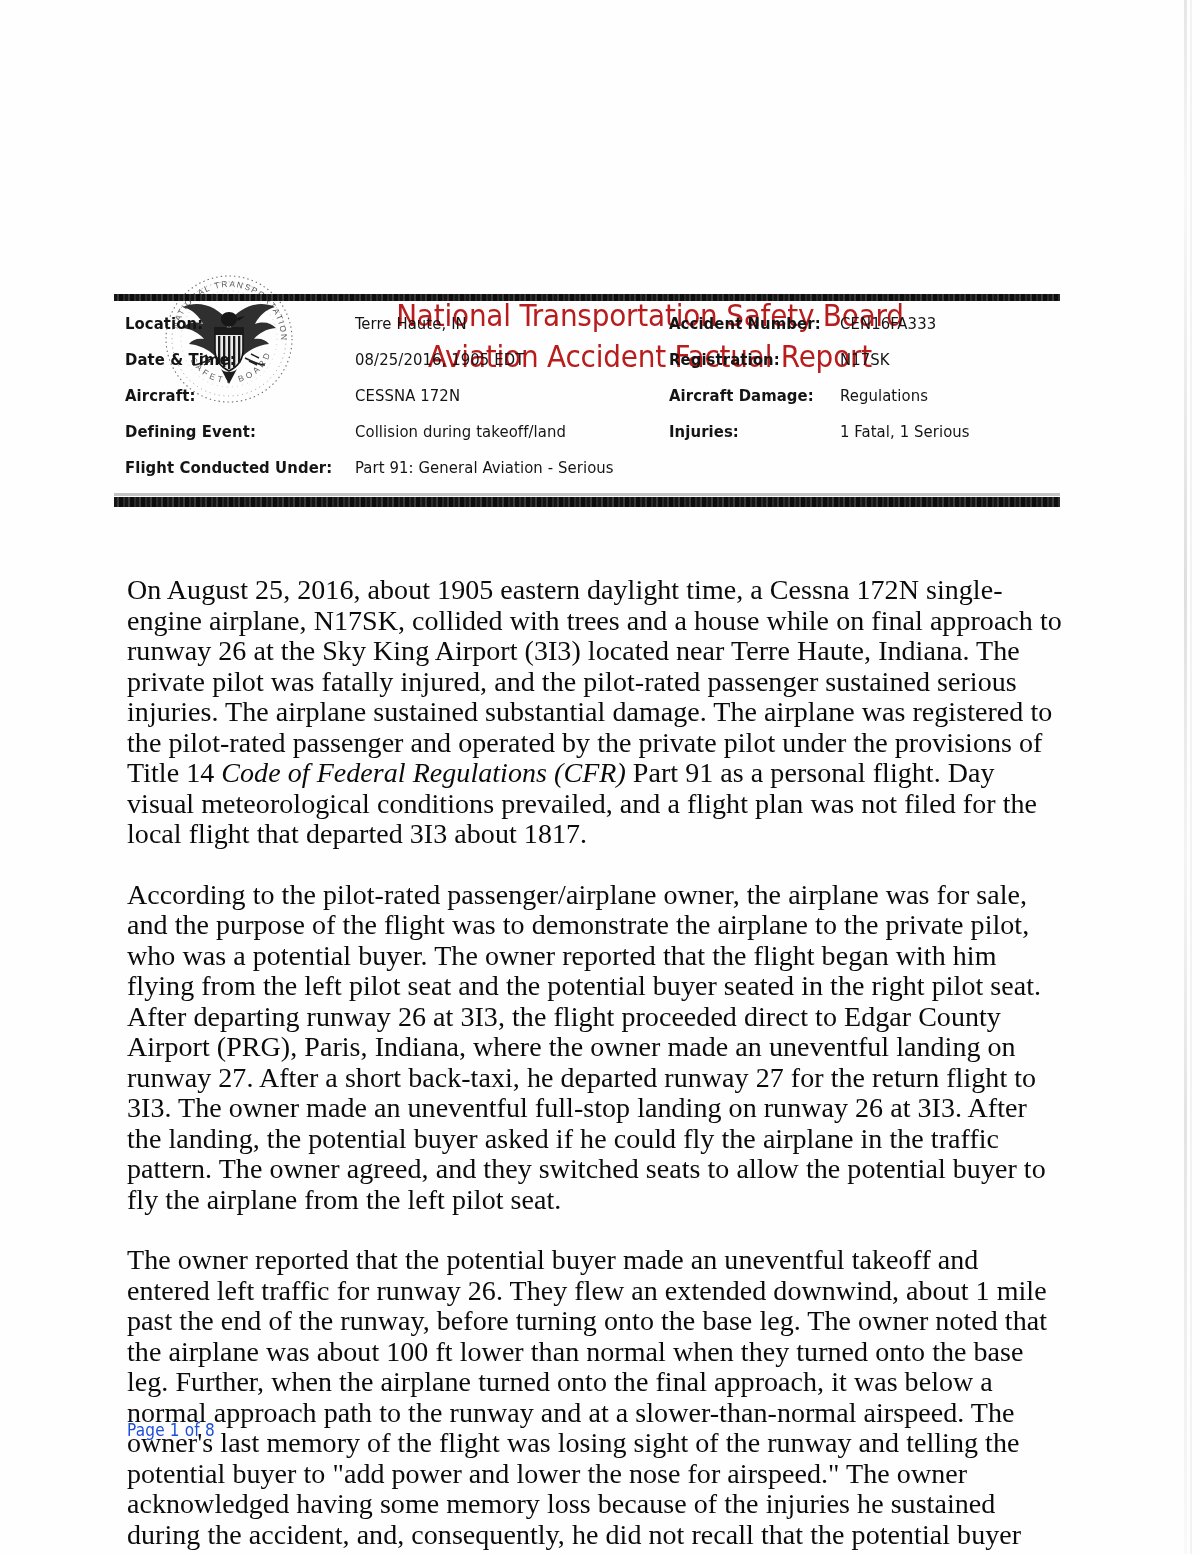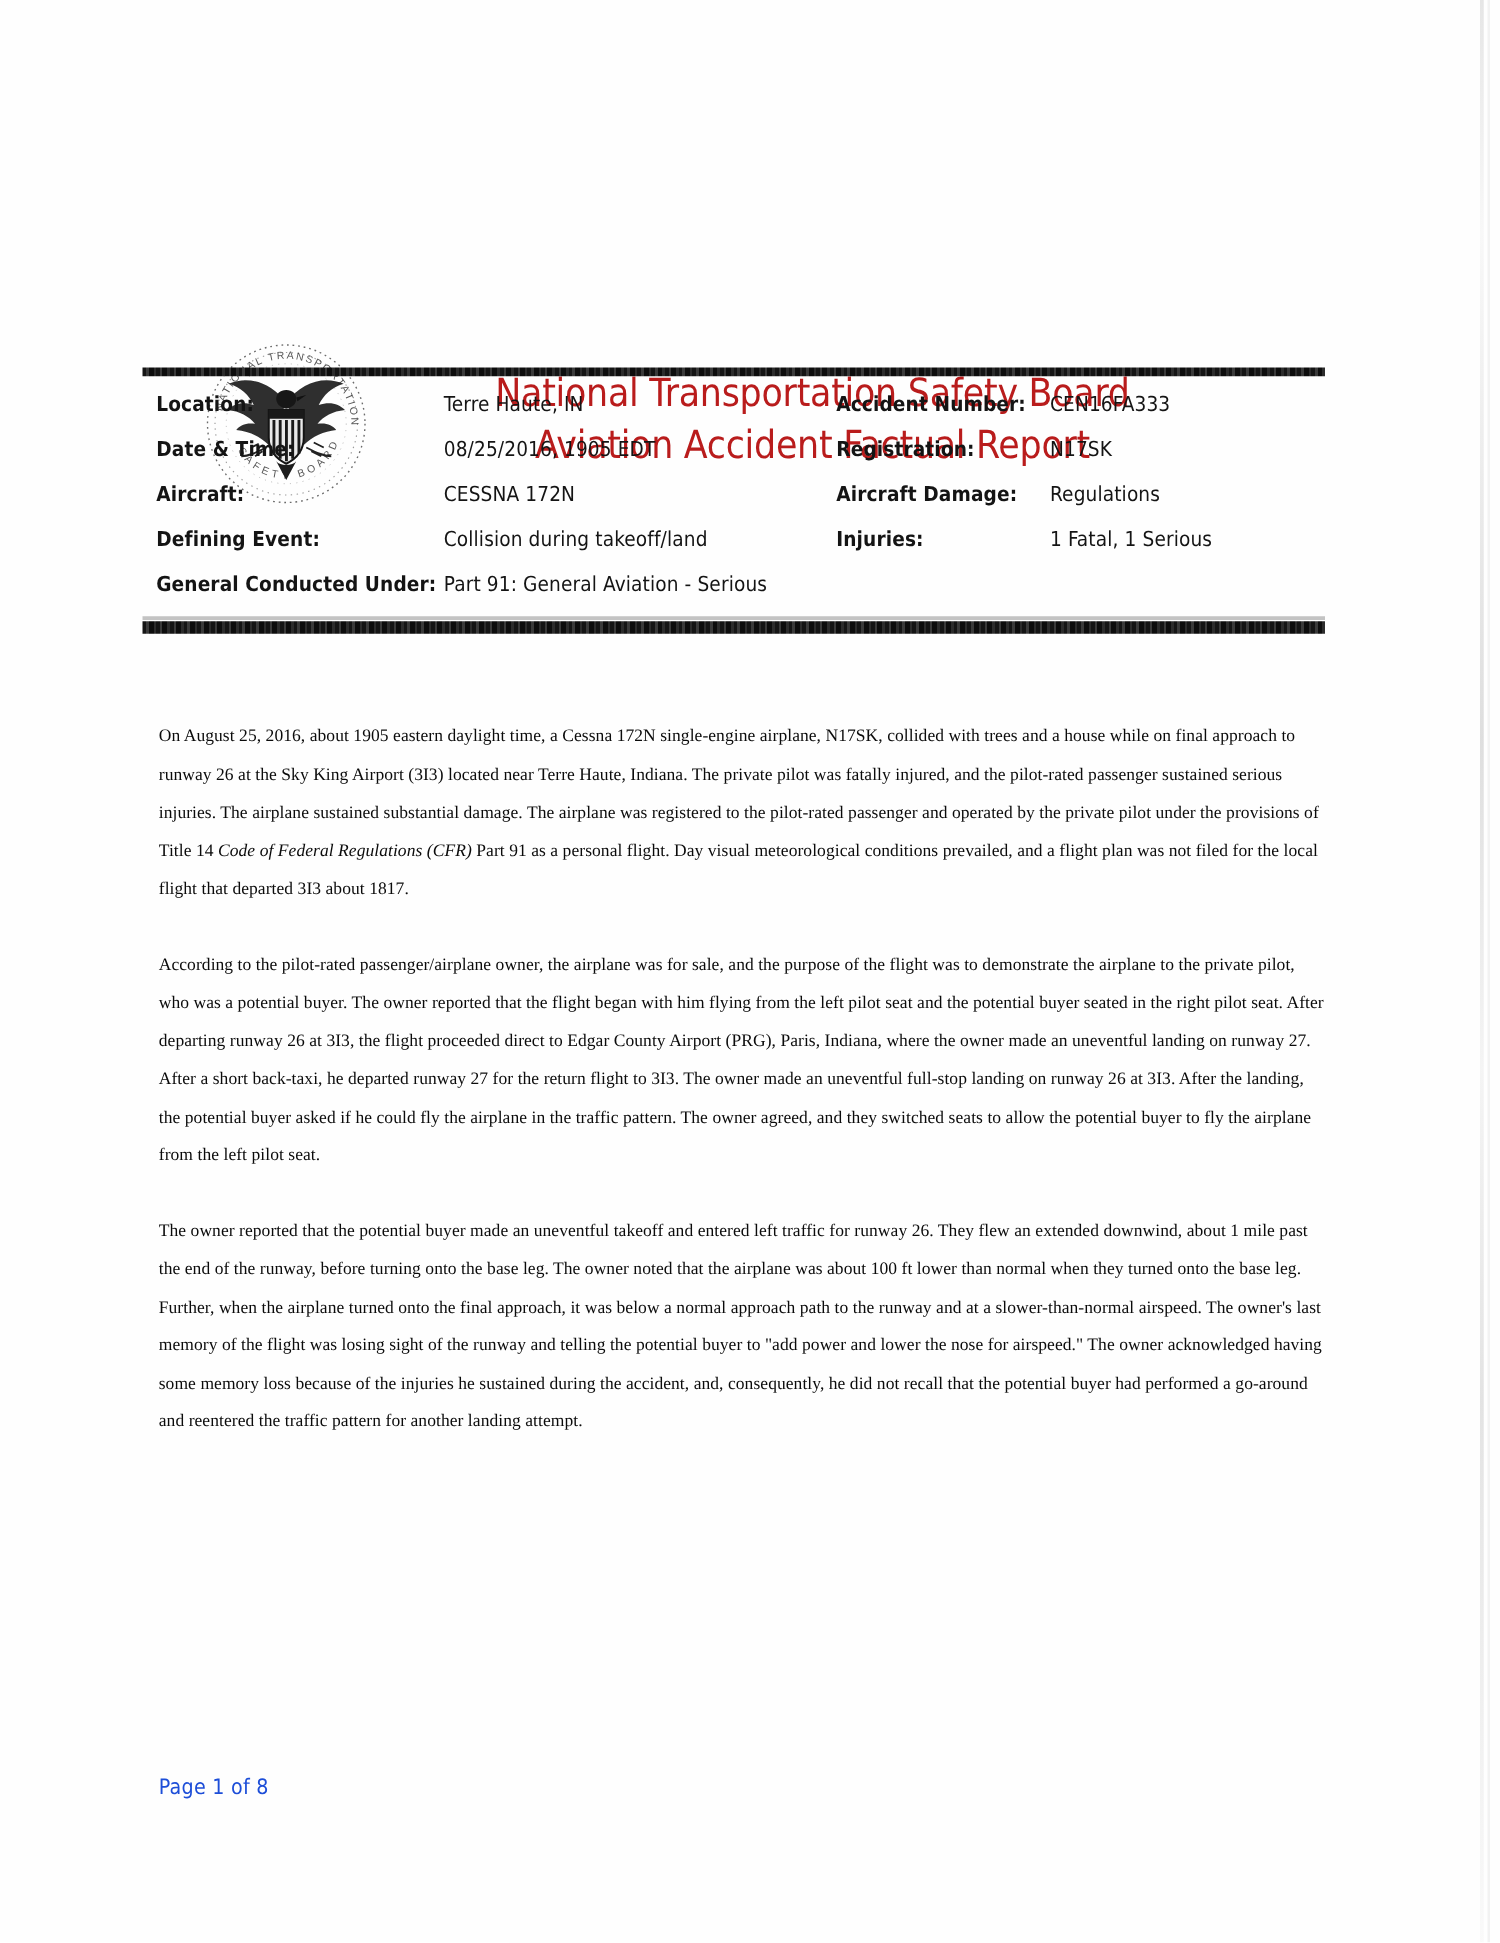--- a/index.html
+++ b/index.html
@@ -133,21 +133,21 @@
 
   
   .narrative {
     position: absolute;
     left: 127px;
     top: 575px;
     width: 935px;
   }
   .para {
     font-family: "Liberation Serif", "DejaVu Serif", serif;
-    font-size: 14px;
+    font-size: 28px;
     line-height: 30.5px;
     color: #0b0b0b;
     text-align: left;
     margin: 0 0 30px 0;
     letter-spacing: 0.05px;
   }
   .para em { font-style: italic; }
 
   
   .footer {
@@ -246,21 +246,21 @@
     </div>
 
     <div class="srow">
       <span class="cell lbl c-lbl-l">Defining Event:</span>
       <span class="cell val c-val-l">Collision during takeoff/land</span>
       <span class="cell lbl c-lbl-r">Injuries:</span>
       <span class="cell val c-val-r">1 Fatal, 1 Serious</span>
     </div>
 
     <div class="srow">
-      <span class="cell lbl c-lbl-l">General Conducted Under:</span>
+      <span class="cell lbl c-lbl-l">Flight Conducted Under:</span>
       <span class="cell val c-val-l">Part 91: General Aviation - Serious</span>
     </div>
   </div>
 
   <div class="rule rule-bottom"></div>
 
   <div class="narrative">
 
     <p class="para"><span>On August 25, 2016, about 1905 eastern daylight time, a Cessna 172N single-engine airplane, N17SK, collided with trees and a house while on final approach to runway 26 at the Sky King Airport (3I3) located near Terre Haute, Indiana. The private pilot was fatally injured, and the pilot-rated passenger sustained serious injuries. The airplane sustained substantial damage. The airplane was registered to the pilot-rated passenger and operated by the private pilot under the provisions of Title 14 </span><em>Code of Federal Regulations (CFR)</em><span> Part 91 as a personal flight. Day visual meteorological conditions prevailed, and a flight plan was not filed for the local flight that departed 3I3 about 1817.</span></p>
 

